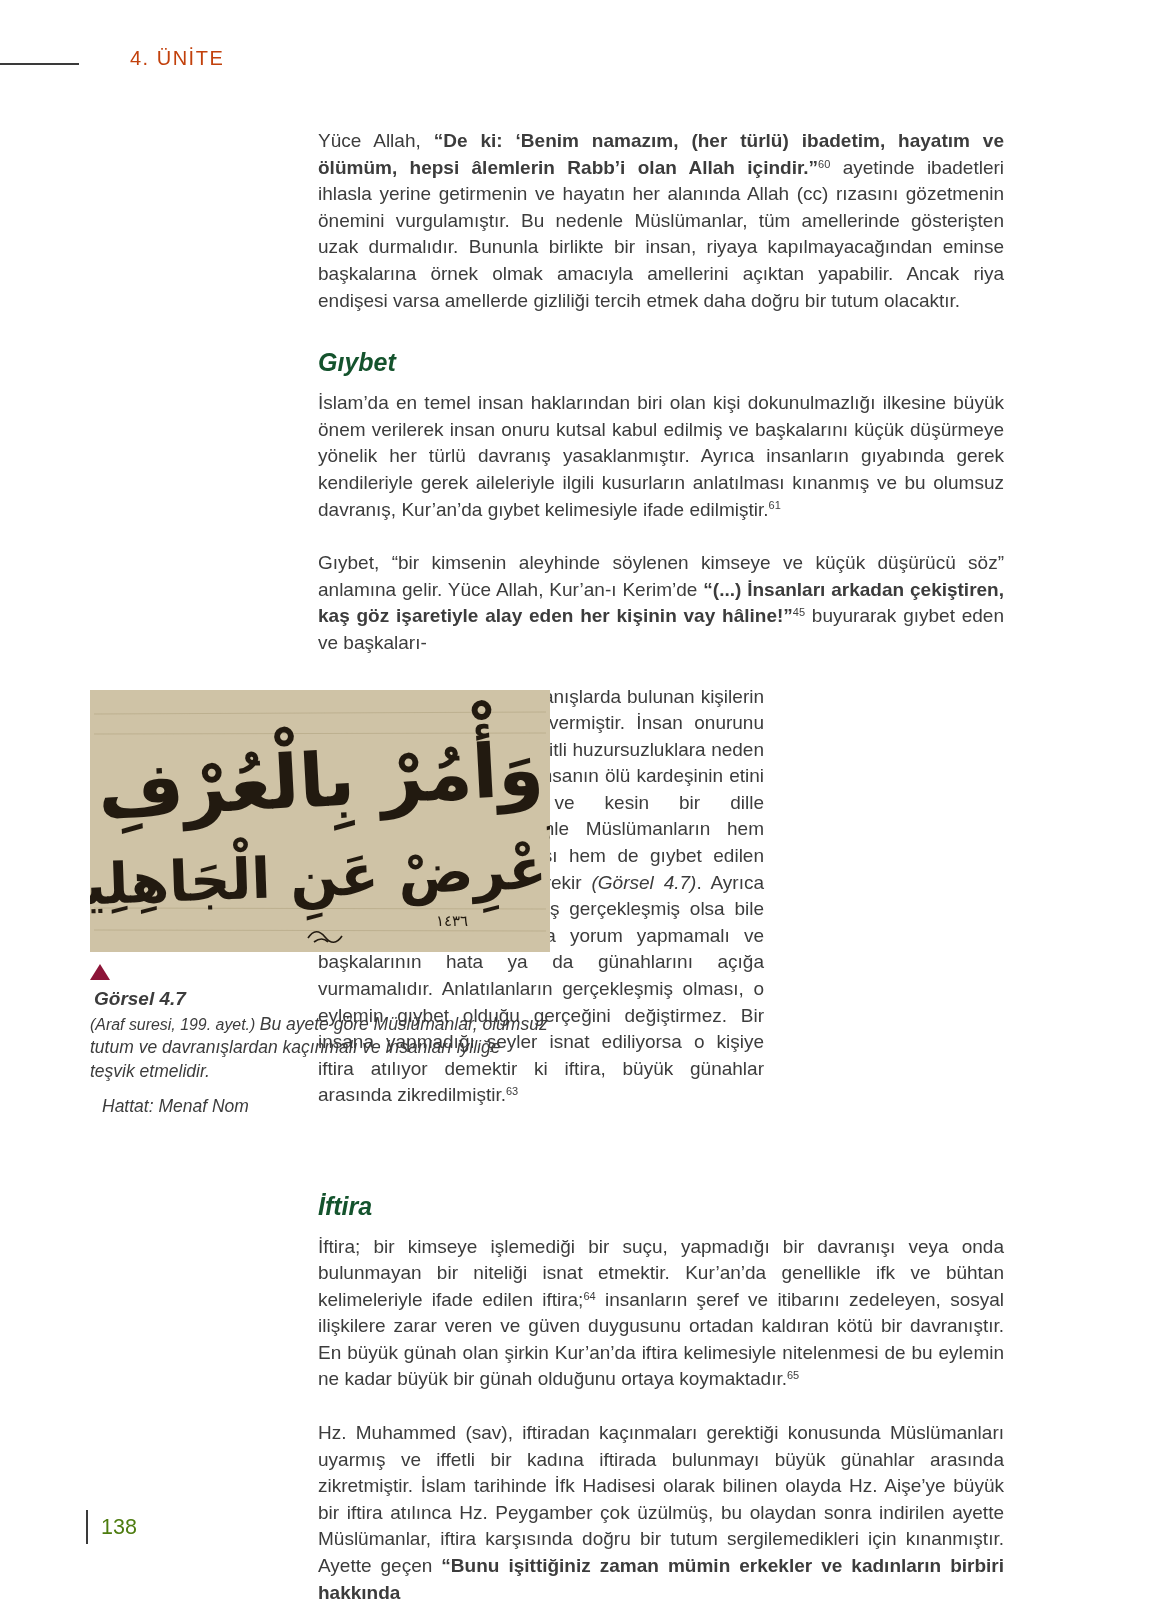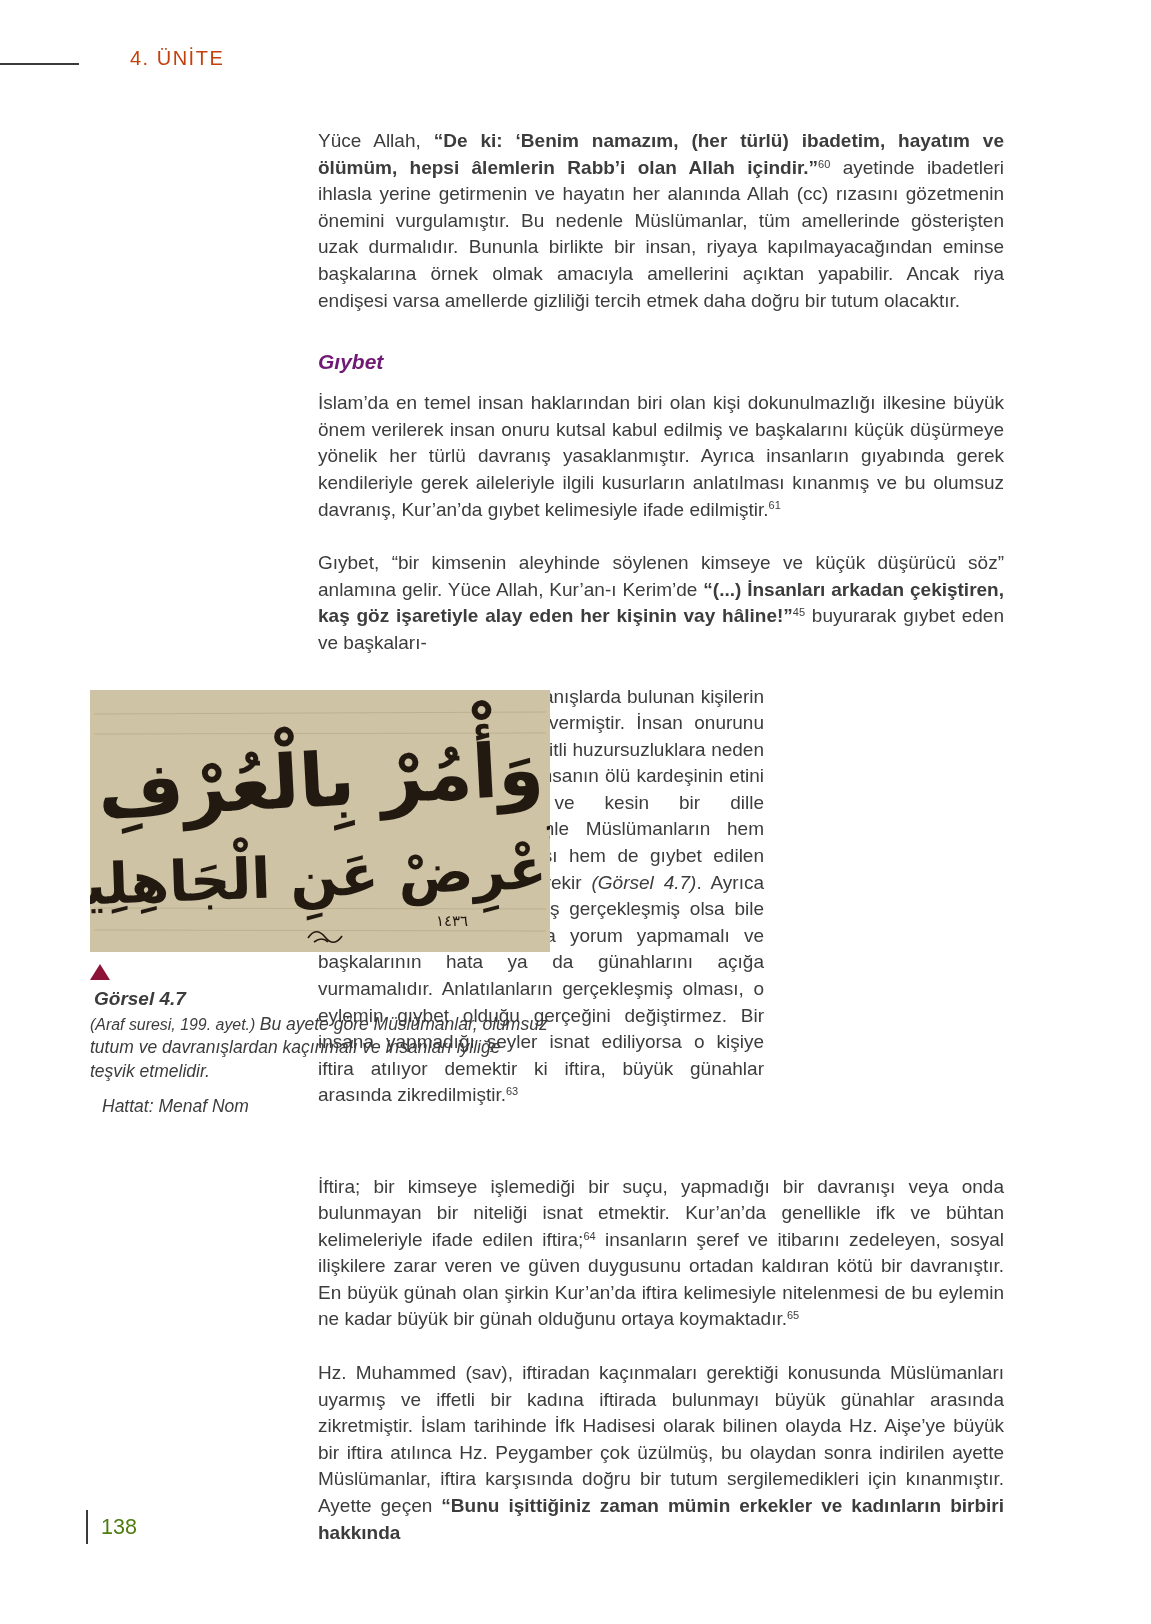--- a/index.html
+++ b/index.html
@@ -8,21 +8,21 @@
     background:#ffffff;color:#3c3c3c;
     font-family:"Liberation Sans",sans-serif;
   }
   
   .unit-rule{position:absolute;left:0;top:63px;width:79px;height:2px;background:#3a3a3a;}
   .unit-title{position:absolute;left:90px;top:47px;font-size:20px;letter-spacing:1.5px;color:#c2410c;font-weight:400;margin-left:40px;}
   
   .main{position:absolute;left:318px;top:112px;width:686px;}
   p.body{font-size:19px;line-height:26.6px;text-align:justify;margin:16px 0 27px 0;}
   sup{font-size:11px;line-height:0;vertical-align:baseline;position:relative;top:-0.55em;}
-  h2.sec{color:#701a75;font-style:italic;font-weight:700;font-size:21px;margin:36px 0 13px 0;line-height:24px;}
+  h2.sec{color:#14532d;font-style:italic;font-weight:700;font-size:25px;margin:36px 0 13px 0;line-height:24px;}
   
   .wrap-region{position:relative;min-height:474px;}
   .wrapped{margin-left:240px;width:446px;}
   .figure{position:absolute;left:-228px;top:6px;width:460px;}
   .art{display:block;width:460px;height:262px;}
   .fig-marker{width:0;height:0;border-left:10px solid transparent;border-right:10px solid transparent;
     border-bottom:16px solid #8c1438;margin:12px 0 8px 0;}
   .fig-label{font-size:19px;font-weight:700;font-style:italic;margin:0 0 3px 4px;color:#3c3c3c;}
   .fig-caption{font-size:17.5px;font-style:italic;line-height:23.5px;margin:0;color:#3c3c3c;}
   .fig-hattat{font-size:17.5px;font-style:italic;line-height:23.5px;margin:12px;color:#3c3c3c;}
@@ -70,20 +70,21 @@
       <figcaption>
         <p class="fig-label">Görsel 4.7</p>
         <p class="fig-caption"><span class="sm">(Araf suresi, 199. ayet.) </span><span>Bu ayete göre Müslümanlar, olumsuz tutum ve davranışlardan kaçınmalı ve insanları iyiliğe teşvik etmelidir.</span></p>
         <p class="fig-hattat">Hattat: Menaf Nom</p>
       </figcaption>
     </figure>
 
     <p class="body wrapped"><span>nın arkasından alaycı davranışlarda bulunan kişilerin cezalandırılacağını haber vermiştir. İnsan onurunu zedeleyen ve toplumda çeşitli huzursuzluklara neden olan gıybet, Kur’an’da bir insanın ölü kardeşinin etini yemesine benzetilmiş ve kesin bir dille yasaklanmıştır. Bu nedenle Müslümanların hem gıybet etmekten kaçınması hem de gıybet edilen ortamdan uzaklaşması gerekir </span><span style="font-style: italic;">(Görsel 4.7)</span><span>. Ayrıca gıybete konu olan davranış gerçekleşmiş olsa bile insanlar o konu hakkında yorum yapmamalı ve başkalarının hata ya da günahlarını açığa vurmamalıdır. Anlatılanların gerçekleşmiş olması, o eylemin gıybet olduğu gerçeğini değiştirmez. Bir insana yapmadığı şeyler isnat ediliyorsa o kişiye iftira atılıyor demektir ki iftira, büyük günahlar arasında zikredilmiştir.</span><sup>63</sup></p>
   </div>
 
+  <h2 class="sec">İftira</h2>
 
   <p class="body"><span>İftira; bir kimseye işlemediği bir suçu, yapmadığı bir davranışı veya onda bulunmayan bir niteliği isnat etmektir. Kur’an’da genellikle ifk ve bühtan kelimeleriyle ifade edilen iftira;</span><sup>64</sup><span> insanların şeref ve itibarını zedeleyen, sosyal ilişkilere zarar veren ve güven duygusunu ortadan kaldıran kötü bir davranıştır. En büyük günah olan şirkin Kur’an’da iftira kelimesiyle nitelenmesi de bu eylemin ne kadar büyük bir günah olduğunu ortaya koymaktadır.</span><sup>65</sup></p>
 
   <p class="body"><span>Hz. Muhammed (sav), iftiradan kaçınmaları gerektiği konusunda Müslümanları uyarmış ve iffetli bir kadına iftirada bulunmayı büyük günahlar arasında zikretmiştir. İslam tarihinde İfk Hadisesi olarak bilinen olayda Hz. Aişe’ye büyük bir iftira atılınca Hz. Peygamber çok üzülmüş, bu olaydan sonra indirilen ayette Müslümanlar, iftira karşısında doğru bir tutum sergilemedikleri için kınanmıştır. Ayette geçen </span><span style="font-weight: 700;">“Bunu işittiğiniz zaman mümin erkekler ve kadınların birbiri hakkında</span></p>
 
 </div>
 
 <div class="footer">
   <div class="footer-bar"></div>
   <span class="page-num">138</span>

